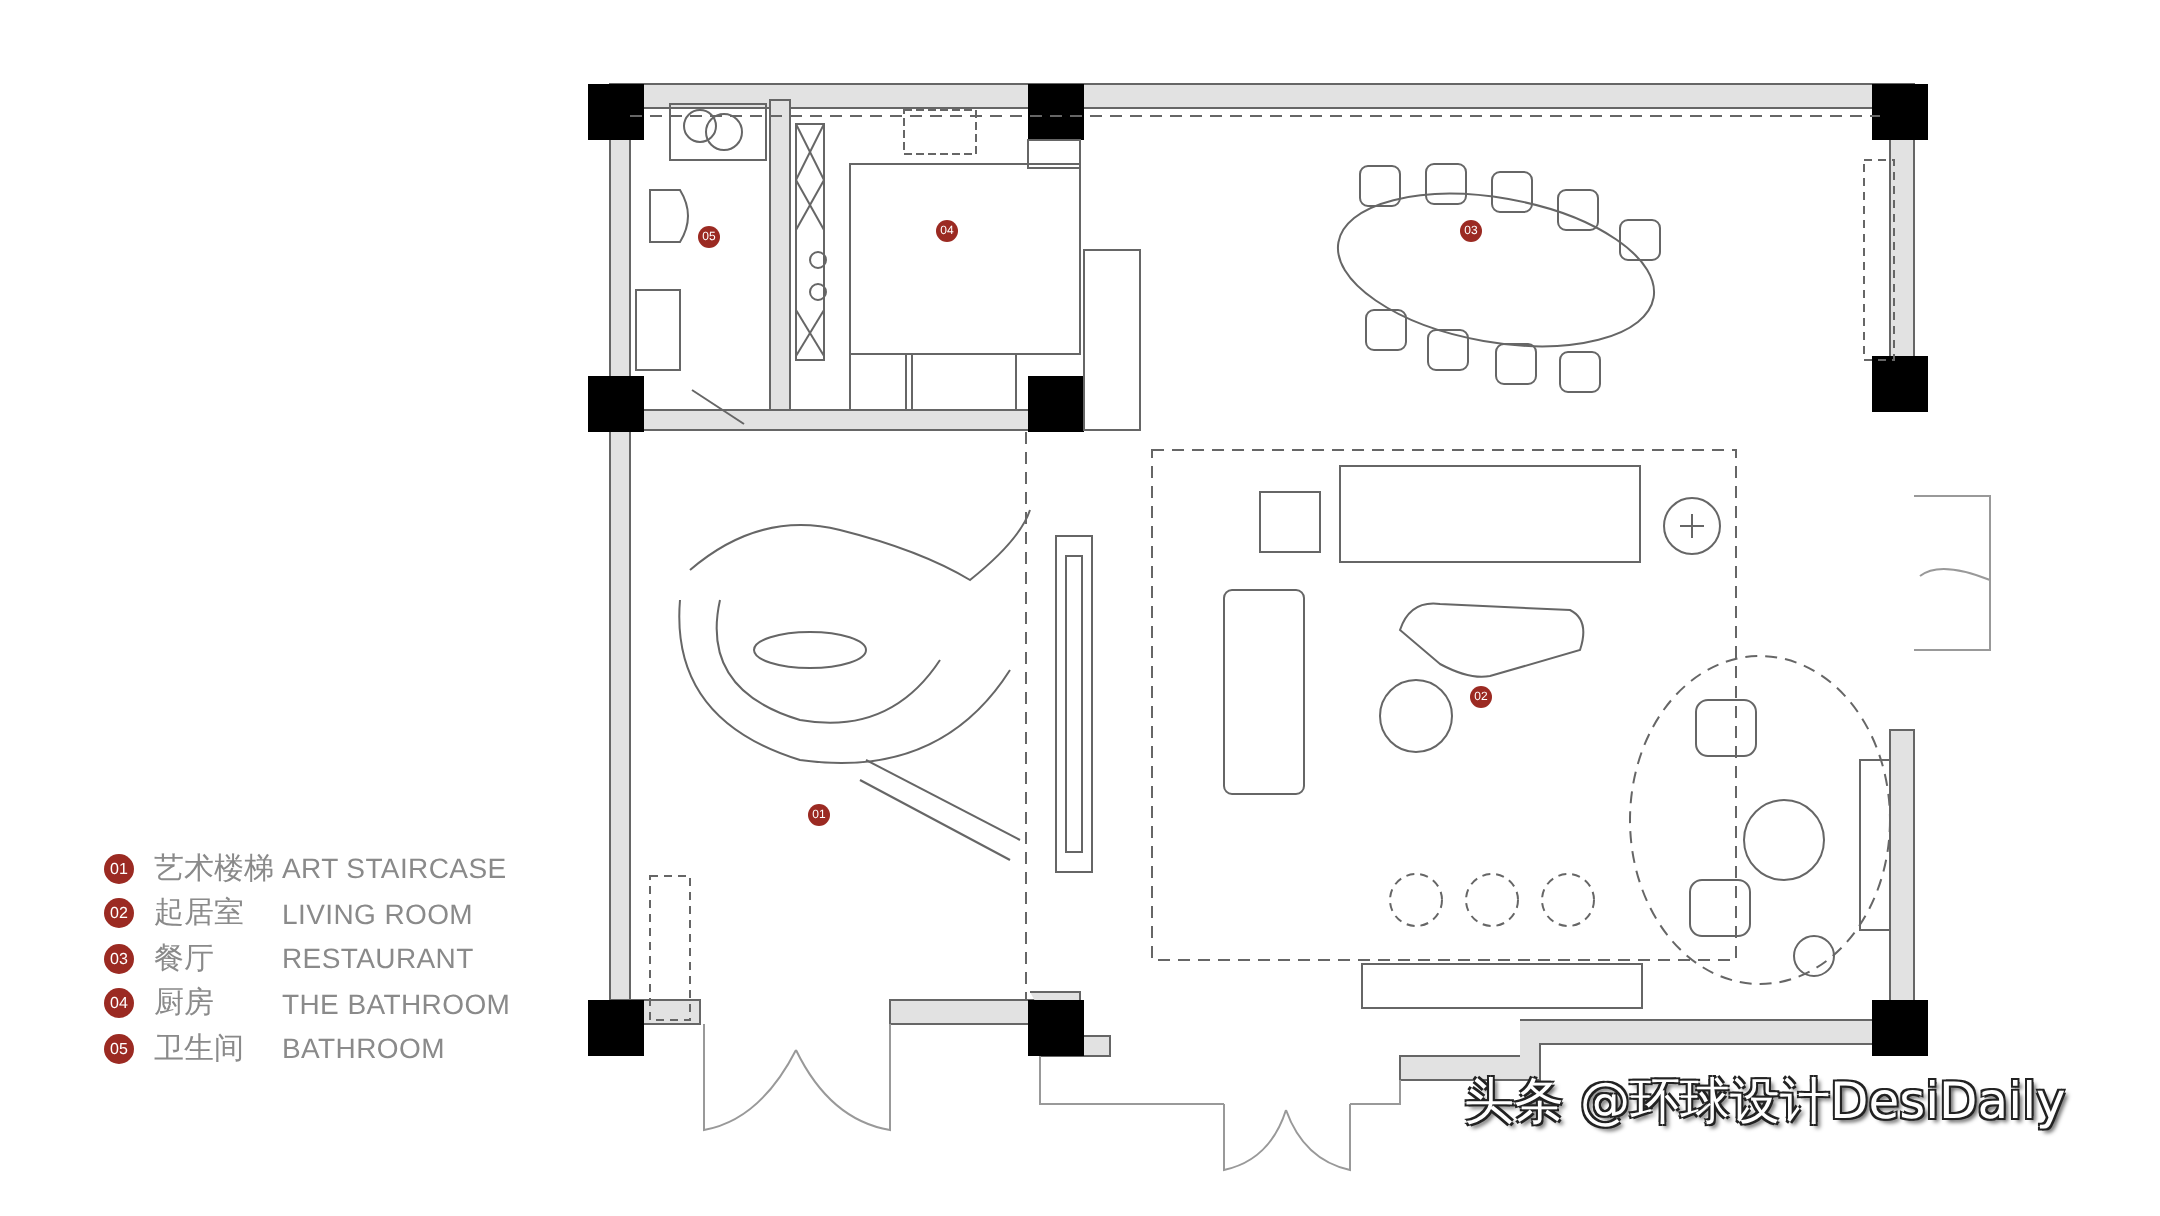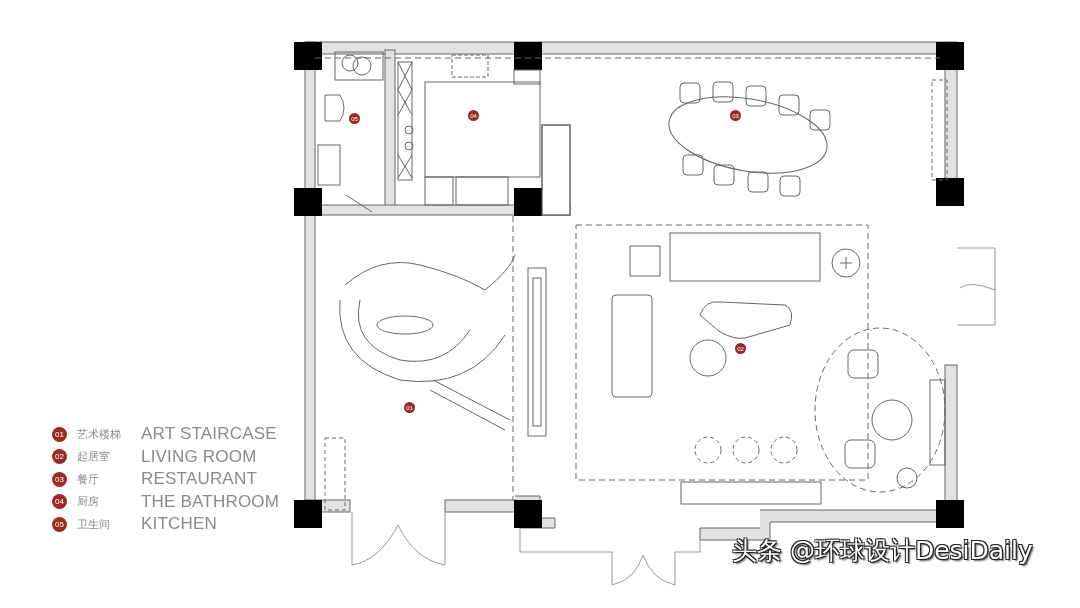--- a/index.html
+++ b/index.html
@@ -1,22 +1,22 @@
 <!DOCTYPE html>
 <html><head>
 <meta charset="utf-8">
 <style>
   html,body{margin:0;padding:0;background:#fff;}
   body{width:1080px;height:608px;position:relative;overflow:hidden;font-family:"Liberation Sans","DejaVu Sans",sans-serif;}
   #plan{position:absolute;left:0;top:0;}
   .legend{position:absolute;left:52px;top:423px;}
   .legend-row{display:flex;align-items:center;height:22.5px;}
   .badge{width:15px;height:15px;border-radius:50%;background:#9b2a22;color:#fff;font-size:8px;display:flex;align-items:center;justify-content:center;margin-right:10px;}
-  .cn{width:64px;font-size:11px;color:#8a8a8a;font-family:Liberation Mono, monospace;}
-  .en{font-size:17px;color:#8a8a8a;letter-spacing:0.2px;}
+  .cn{width:64px;font-size:15px;color:#8a8a8a;font-family:Liberation Mono, monospace;}
+  .en{font-size:14px;color:#8a8a8a;letter-spacing:0.2px;}
   .watermark{position:absolute;left:732px;top:534px;font-size:25px;color:#fff;font-family:"DejaVu Sans",sans-serif;
     text-shadow:1px 1px 0 #222,-1px -1px 0 #222,1px -1px 0 #222,-1px 1px 0 #222,2px 2px 2px #555;}
   .room-badge{position:absolute;width:11px;height:11px;border-radius:50%;background:#9b2a22;color:#fff;font-size:6px;display:flex;align-items:center;justify-content:center;}
 </style>
 </head>
 <body>
 
 <svg id="plan" width="1080" height="608" viewBox="0 0 1080 608">
   <g fill="none" stroke="#666" stroke-width="1">
 
@@ -165,17 +165,17 @@
     <span class="en">RESTAURANT</span>
   </div>
   <div class="legend-row">
     <span class="badge">04</span>
     <span class="cn">厨房</span>
     <span class="en">THE BATHROOM</span>
   </div>
   <div class="legend-row">
     <span class="badge">05</span>
     <span class="cn">卫生间</span>
-    <span class="en">KITCHEN</span>
+    <span class="en">BATHROOM</span>
   </div>
 </div>
 
 <div class="watermark">头条 @环球设计DesiDaily</div>
 
 </body></html>

